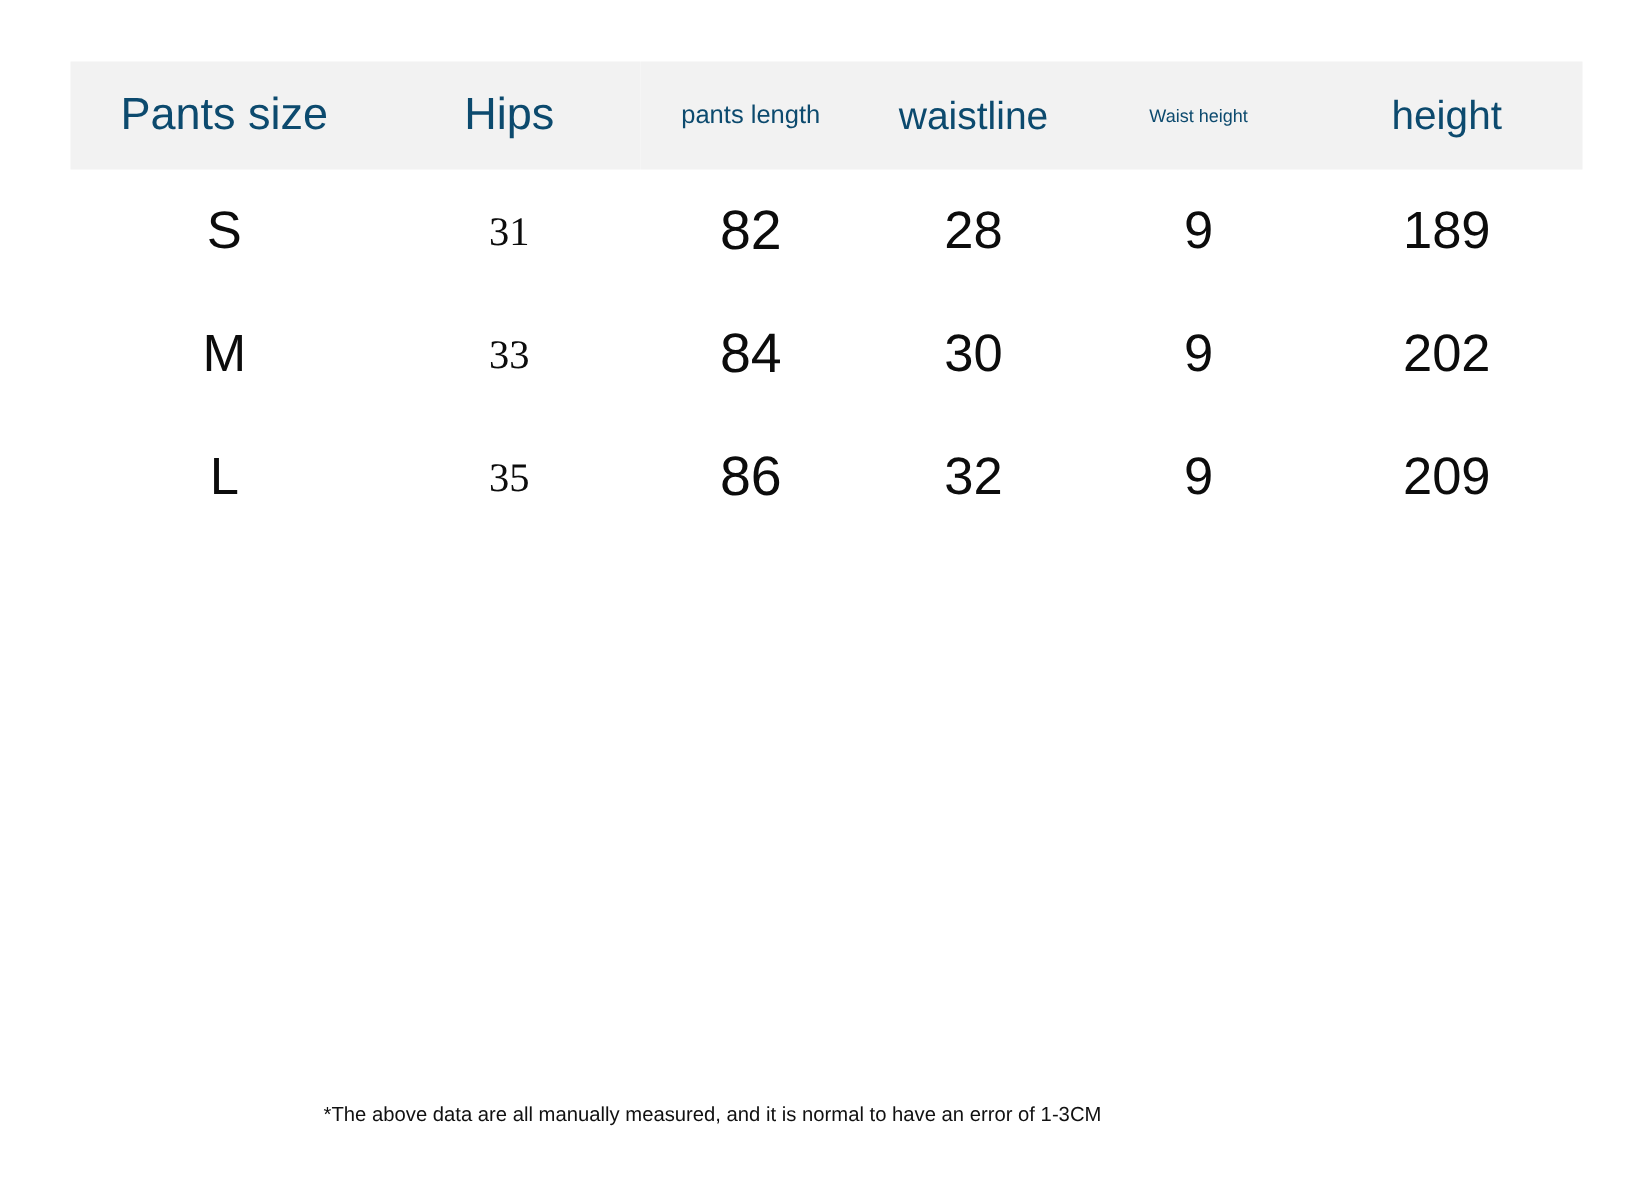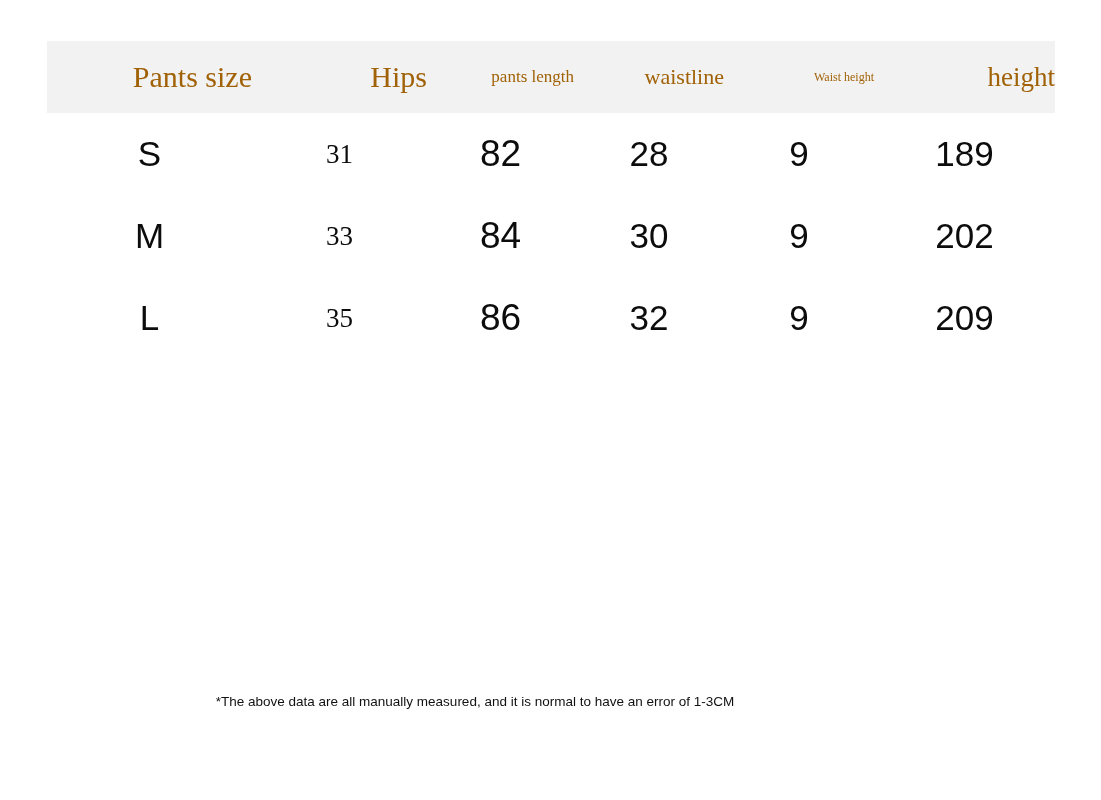--- a/index.html
+++ b/index.html
@@ -27,25 +27,24 @@
     width: 1008px;
     border-collapse: collapse;
     table-layout: fixed;
   }
   .size-table thead tr {
     background: #f2f2f2;
   }
   .size-table th {
     height: 72px;
     font-weight: 400;
-    color: #a16207;
-    text-align: right;
+    color: #0c4a6e;
+    text-align: center;
     vertical-align: middle;
     padding: 0;
-    font-family: Liberation Serif, serif;
   }
   .size-table td {
     height: 82px;
     text-align: center;
     vertical-align: middle;
     padding: 0;
     color: #0c0c0c;
     font-weight: 400;
   }
   
@@ -53,36 +52,36 @@
   .col-1 { width: 175px; }
   .col-2 { width: 147px; }
   .col-3 { width: 150px; }
   .col-4 { width: 150px; }
   .col-5 { width: 181px; }
 
   
   .h0 { font-size: 30px; }
   .h1 { font-size: 30px; }
   .h2 { font-size: 17px; }
-  .h3 { font-size: 22px; }
+  .h3 { font-size: 26px; }
   .h4 { font-size: 12px; }
   .h5 { font-size: 27px; }
 
   
   .c0 { font-size: 35px; }
   .c1 { font-size: 27px; font-family: Liberation Serif, serif; }
   .c2 { font-size: 37px; }
   .c3 { font-size: 35px; }
   .c4 { font-size: 35px; }
   .c5 { font-size: 35px; }
 
   .footnote {
     position: absolute;
     left: 0;
-    top: 694px;
+    top: 735px;
     width: 950px;
     text-align: center;
     font-size: 13.5px;
     color: #111111;
   }
 </style>
 </head>
 <body>
 
 <div class="page">

